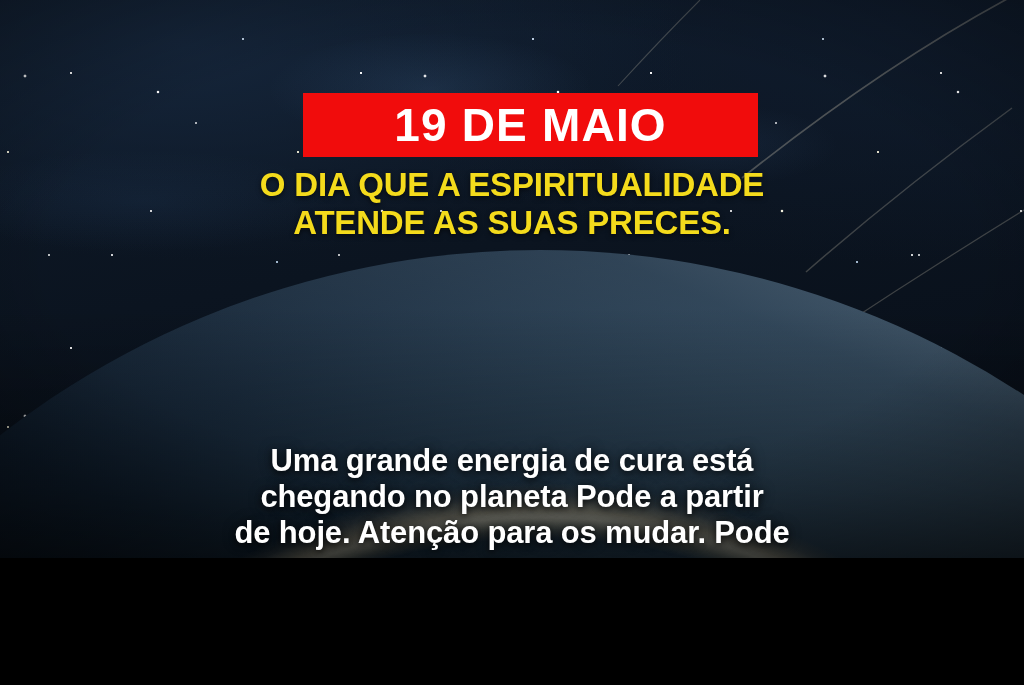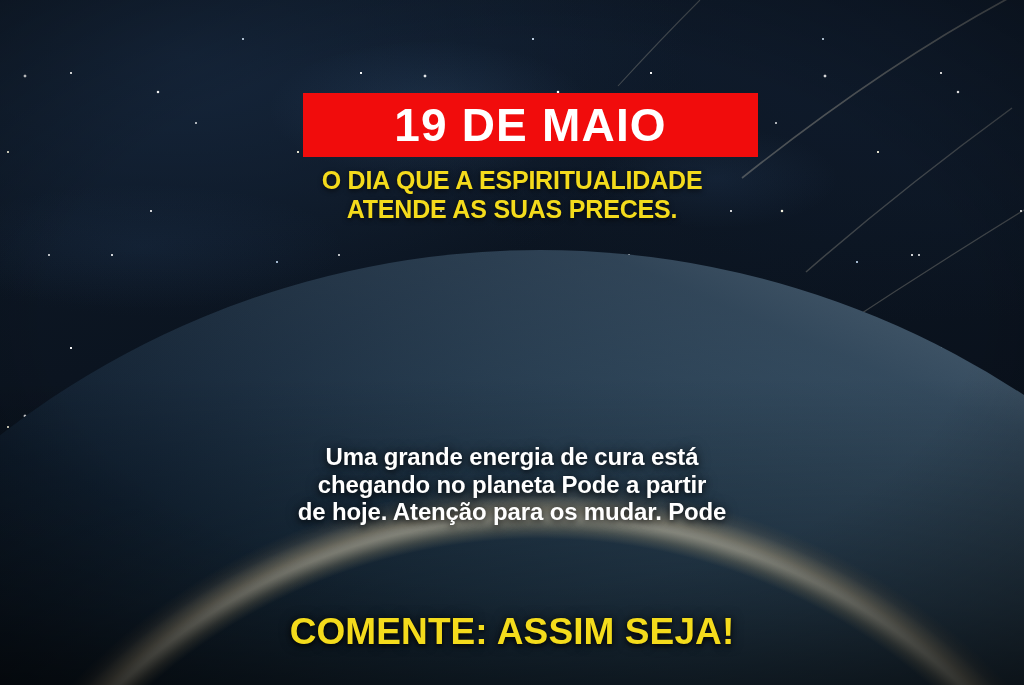--- a/index.html
+++ b/index.html
@@ -5,21 +5,21 @@
 <style>
   html, body {
     margin: 0;
     padding: 0;
     background: #000;
   }
 
   #poster {
     position: relative;
     width: 1024px;
-    height: 685px;
+    height: 558px;
     overflow: hidden;
     background: #0a111c;
     font-family: "Liberation Sans", sans-serif;
     user-select: none;
   }
 
   
   .bg-layer {
     position: absolute;
     inset: 0;
@@ -202,36 +202,36 @@
     transform: scaleX(1.0);
   }
 
   .headline {
     position: absolute;
     left: 0;
     right: 0;
     top: 166px;
     color: #F4DB1C;
     font-weight: 700;
-    font-size: 25px;
+    font-size: 33px;
     line-height: 1.14;
     letter-spacing: -0.2px;
     text-shadow: 0 2px 5px rgba(0,0,0,0.60);
     padding: 0 29px;
   }
   .headline .hl-line { display: block; white-space: nowrap; }
 
   .body-copy {
     position: absolute;
     left: 0;
     right: 0;
     top: 443px;
     color: #ffffff;
     font-weight: 700;
-    font-size: 24px;
+    font-size: 31px;
     line-height: 1.155;
     letter-spacing: -0.15px;
     text-shadow: 0 2px 6px rgba(0,0,0,0.72), 0 0 14px rgba(0,0,0,0.45);
     padding: 0 30px;
   }
   .body-copy .bc-line { display: block; white-space: nowrap; }
 
   .cta {
     position: absolute;
     left: 0;

